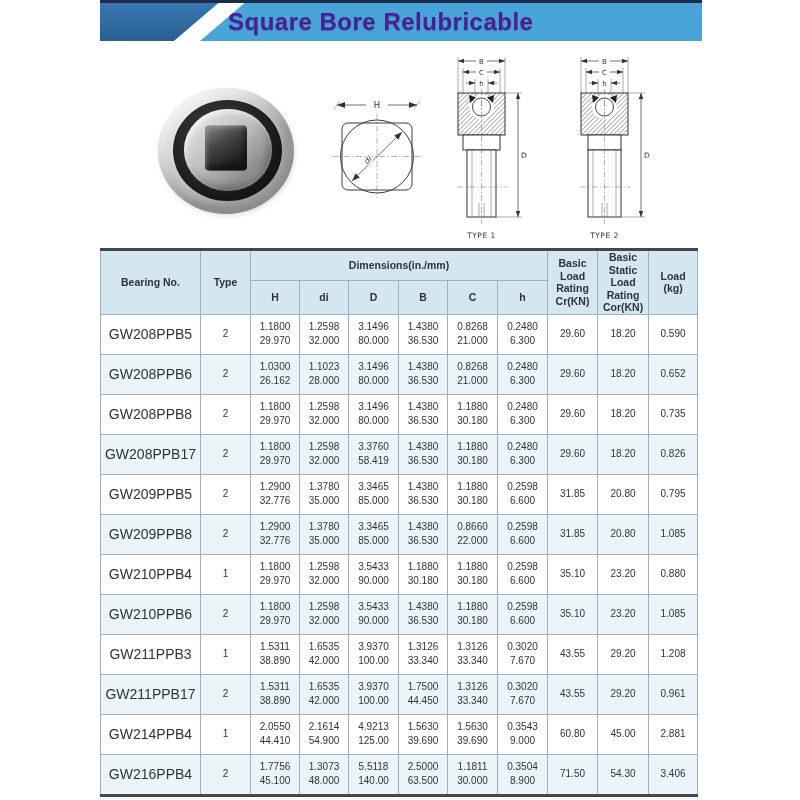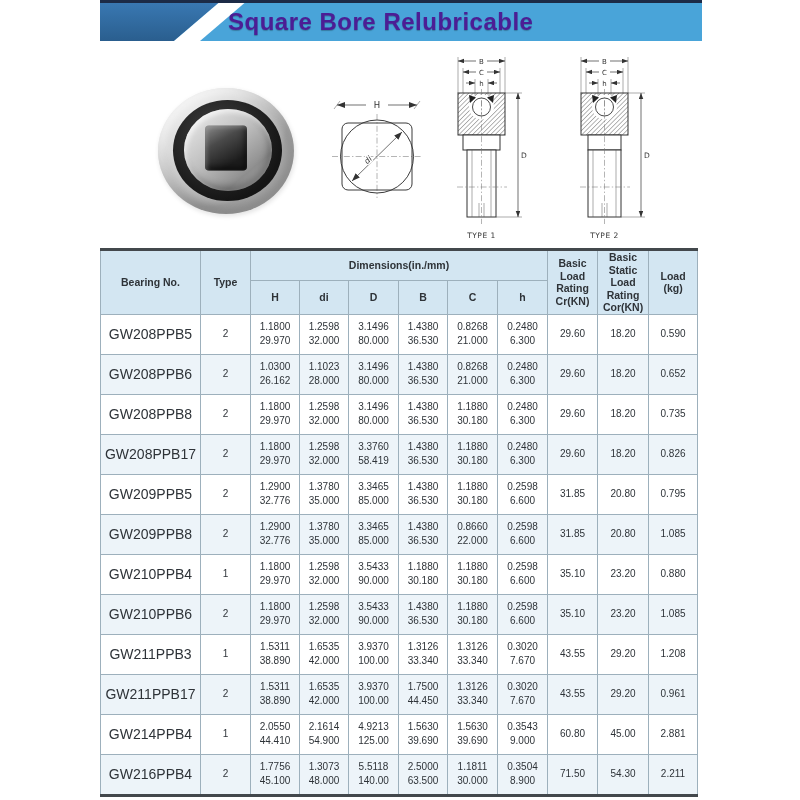--- a/index.html
+++ b/index.html
@@ -448,18 +448,18 @@
       <td>5.5118
 140.00</td>
       <td>2.5000
 63.500</td>
       <td>1.1811
 30.000</td>
       <td>0.3504
 8.900</td>
       <td>71.50</td>
       <td>54.30</td>
-      <td>2.211</td>
+      <td>3.406</td>
     </tr>
       </tbody>
   </table>
 
 </div>
 
 </body></html>

